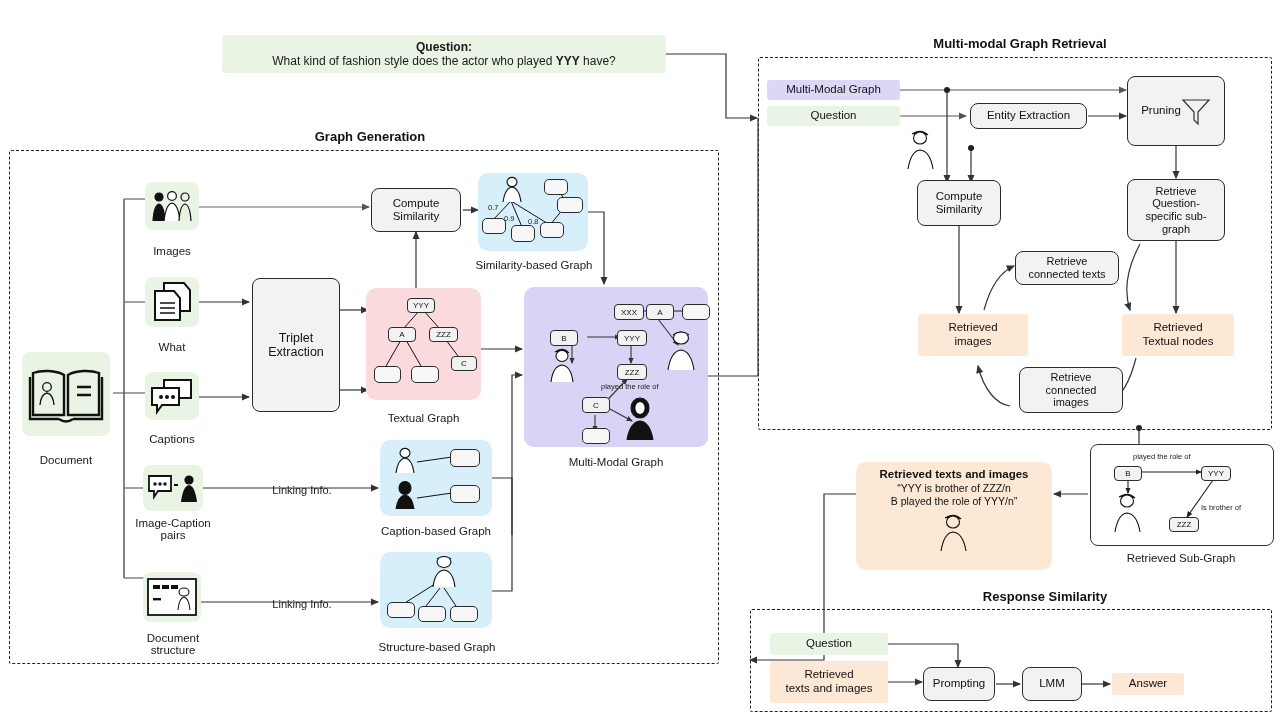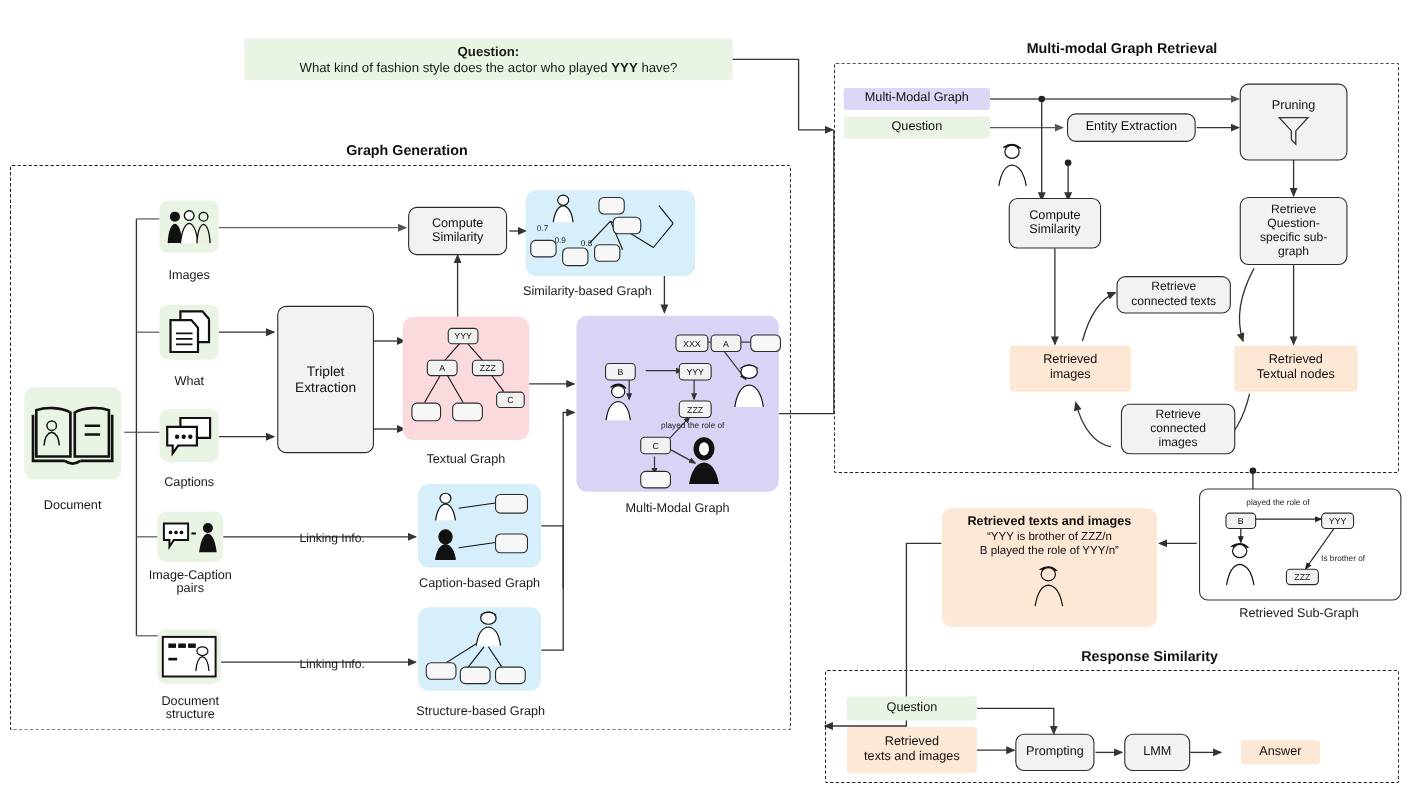--- a/index.html
+++ b/index.html
@@ -253,21 +253,21 @@
 <div class="abs node" style="left:252px;top:278px;width:88px;height:134px;flex-direction:column;font-size:12.5px;">
   <span>Triplet</span>
   <span>Extraction</span>
 </div>
 
 <div class="abs node" style="left:371px;top:188px;width:90px;height:44px;flex-direction:column;">
   <span>Compute</span>
   <span>Similarity</span>
 </div>
 
-<div class="abs gbox" style="left:478px;top:173px;width:110px;height:78px;background:#d6effa;padding-left:44px;">
+<div class="abs gbox" style="left:478px;top:173px;width:110px;height:78px;background:#d6effa;">
   <svg width="110" height="78" viewBox="0 0 110 78">
     <g stroke="#111" stroke-width="1" fill="none">
       <path d="M33,28 L14,48 M33,28 L44,54 M33,28 L72,52"></path>
       <path d="M77,14 L90,30 M90,30 L72,52"></path>
     </g>
   </svg>
   <svg class="abs" style="left:20px;top:2px;" width="30" height="28" viewBox="0 0 30 28">
     <g stroke="#111" stroke-width="1.1" fill="#fff">
         <ellipse cx="14" cy="7" rx="5" ry="4.6"></ellipse>
         <path d="M5,27 q2,-14 9,-15 q7,1 9,15"></path>
@@ -391,21 +391,21 @@
     <ellipse cx="16" cy="11" rx="4.6" ry="6" fill="#fff"></ellipse>
   </svg>
 </div>
 <div class="abs lbl" style="left:540px;top:456px;width:152px;">Multi-Modal Graph</div>
 
 <div class="abs flat" style="left:767px;top:80px;width:133px;height:20px;background:#ddd6f6;">Multi-Modal Graph</div>
 <div class="abs flat" style="left:767px;top:106px;width:133px;height:20px;background:#eaf4e4;">Question</div>
 
 <div class="abs node" style="left:970px;top:103px;width:117px;height:26px;">Entity Extraction</div>
 
-<div class="abs node" style="left:1127px;top:76px;width:98px;height:70px;flex-direction:column;">
+<div class="abs node" style="left:1127px;top:76px;width:98px;height:70px;flex-direction:row;">
   <span style="margin-bottom:1px;">Pruning</span>
   <svg width="30" height="28" viewBox="0 0 30 28">
     <g stroke="#333" stroke-width="1.2" fill="none">
       <path d="M2,3 L28,3 L17,15 L17,27 L13,23 L13,15 Z"></path>
     </g>
   </svg>
 </div>
 
 <div class="abs node" style="left:917px;top:180px;width:84px;height:46px;flex-direction:column;">
   <span>Compute</span>
@@ -491,16 +491,16 @@
 </div>
 <div class="abs lbl" style="left:1090px;top:552px;width:182px;">Retrieved Sub-Graph</div>
 
 <div class="abs flat" style="left:770px;top:633px;width:118px;height:22px;background:#eaf4e4;">Question</div>
 <div class="abs flat" style="left:770px;top:661px;width:118px;height:42px;background:#fce8d5;flex-direction:column;">
   <span>Retrieved</span>
   <span>texts and images</span>
 </div>
 <div class="abs node" style="left:923px;top:667px;width:72px;height:34px;">Prompting</div>
 <div class="abs node" style="left:1022px;top:667px;width:60px;height:34px;">LMM</div>
-<div class="abs flat" style="left:1112px;top:673px;width:72px;height:22px;background:#fce8d5;margin-left:16px;">Answer</div>
+<div class="abs flat" style="left:1112px;top:673px;width:72px;height:22px;background:#fce8d5;">Answer</div>
 
 <div class="abs lbl" style="left:247px;top:484px;width:110px;font-size:11px;">Linking Info.</div>
 <div class="abs lbl" style="left:247px;top:598px;width:110px;font-size:11px;">Linking Info.</div>
 
 </body></html>

